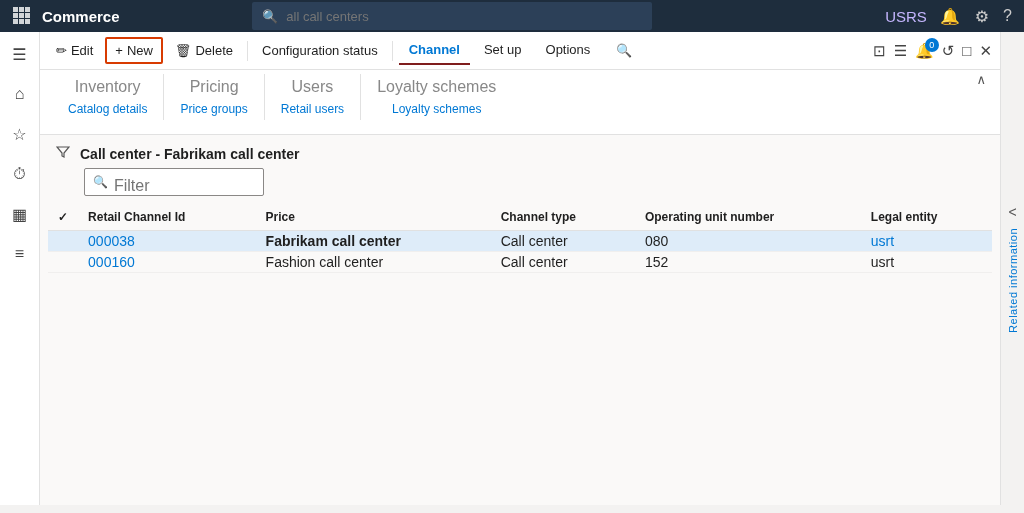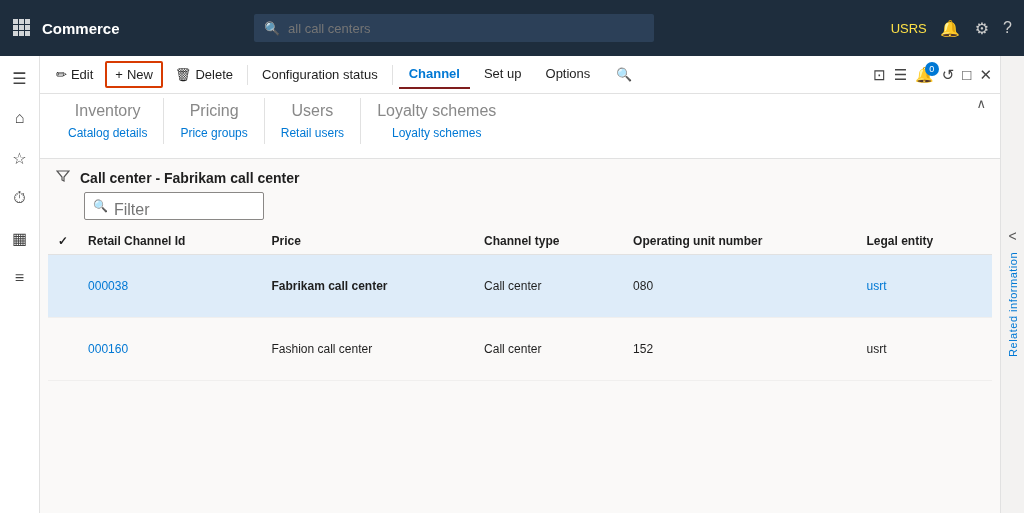--- a/index.html
+++ b/index.html
@@ -1,21 +1,21 @@
 <!DOCTYPE html>
 <html><head>
   <meta charset="utf-8">
   <style>
     * { box-sizing: border-box; margin: 0; padding: 0; font-family: 'Segoe UI', Arial, sans-serif; }
     body { background: #f3f2f1; width: 1024px; height: 513px; overflow: hidden; font-size: 13px; }
 
     
     .top-nav {
       background: #1e2d3d;
-      height: 56px;
+      height: 32px;
       display: flex;
       align-items: center;
       padding: 0 12px;
       color: #fff;
     }
     .top-nav .app-grid-icon { margin-right: 12px; cursor: pointer; }
     .top-nav .app-title { font-size: 15px; font-weight: 600; color: #fff; flex: 0 0 auto; margin-right: 16px; }
     .top-nav .search-box {
       flex: 1;
       max-width: 400px;
@@ -37,21 +37,21 @@
       font-size: 13px;
       width: 200px;
     }
     .top-nav .search-box .search-icon-svg { color: #ccc; margin-right: 8px; }
     .top-nav-right {
       display: flex;
       align-items: center;
       gap: 14px;
       margin-left: auto;
     }
-    .top-nav-right .username { color: #fde047; font-size: 13px; }
+    .top-nav-right .username { color: #c4b5fd; font-size: 15px; }
     .top-nav-right .icon-btn { color: #ccc; font-size: 16px; cursor: pointer; }
     .notif-badge { position: relative; }
     .notif-badge .badge {
       position: absolute; top: -4px; right: -5px;
       background: #0078d4; color: #fff; border-radius: 50%;
       font-size: 9px; width: 14px; height: 14px;
       display: flex; align-items: center; justify-content: center;
     }
 
     
@@ -229,21 +229,21 @@
       text-align: left;
       padding: 6px 10px;
       font-weight: 600;
       color: #1f1f1f;
       font-size: 12px;
       white-space: nowrap;
     }
     thead th.check-col { width: 30px; }
     tbody tr { border-bottom: 1px solid #f0efee; }
     tbody tr.selected { background: #deecf9; }
-    tbody td { padding: 24px 10px; color: #1f1f1f; font-size: 12px; }
+    tbody td { padding: 2px 10px; color: #1f1f1f; font-size: 14px; }
     tbody td.link-cell { color: #0078d4; cursor: pointer; }
 
     
     .right-panel {
       width: 24px;
       background: #f3f2f1;
       border-left: 1px solid #e1e1e1;
       display: flex;
       flex-direction: column;
       align-items: center;

